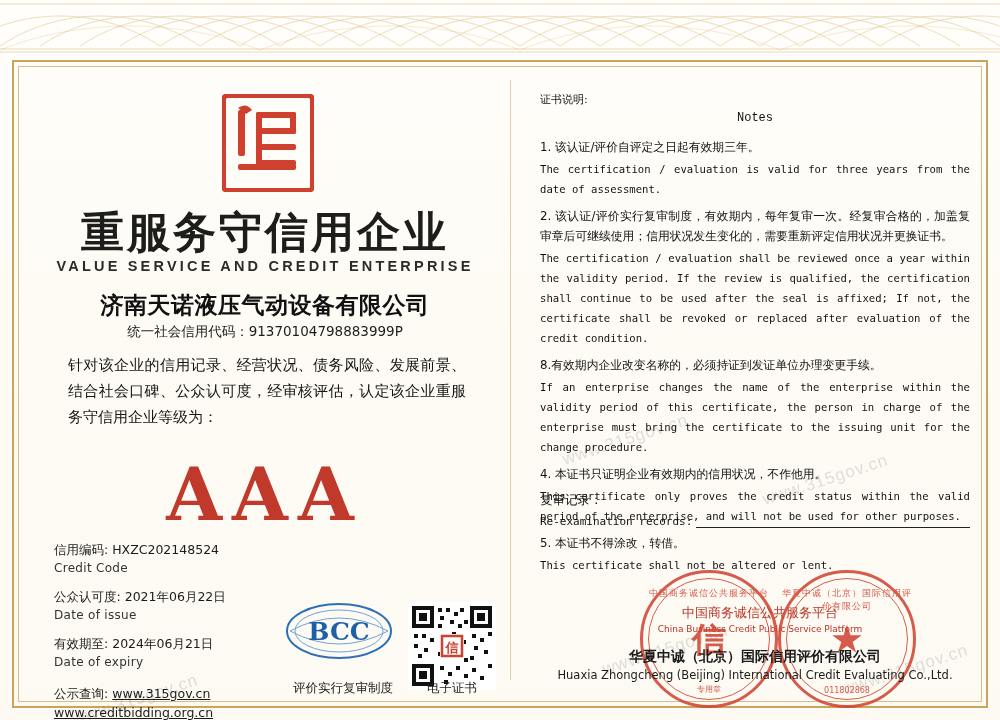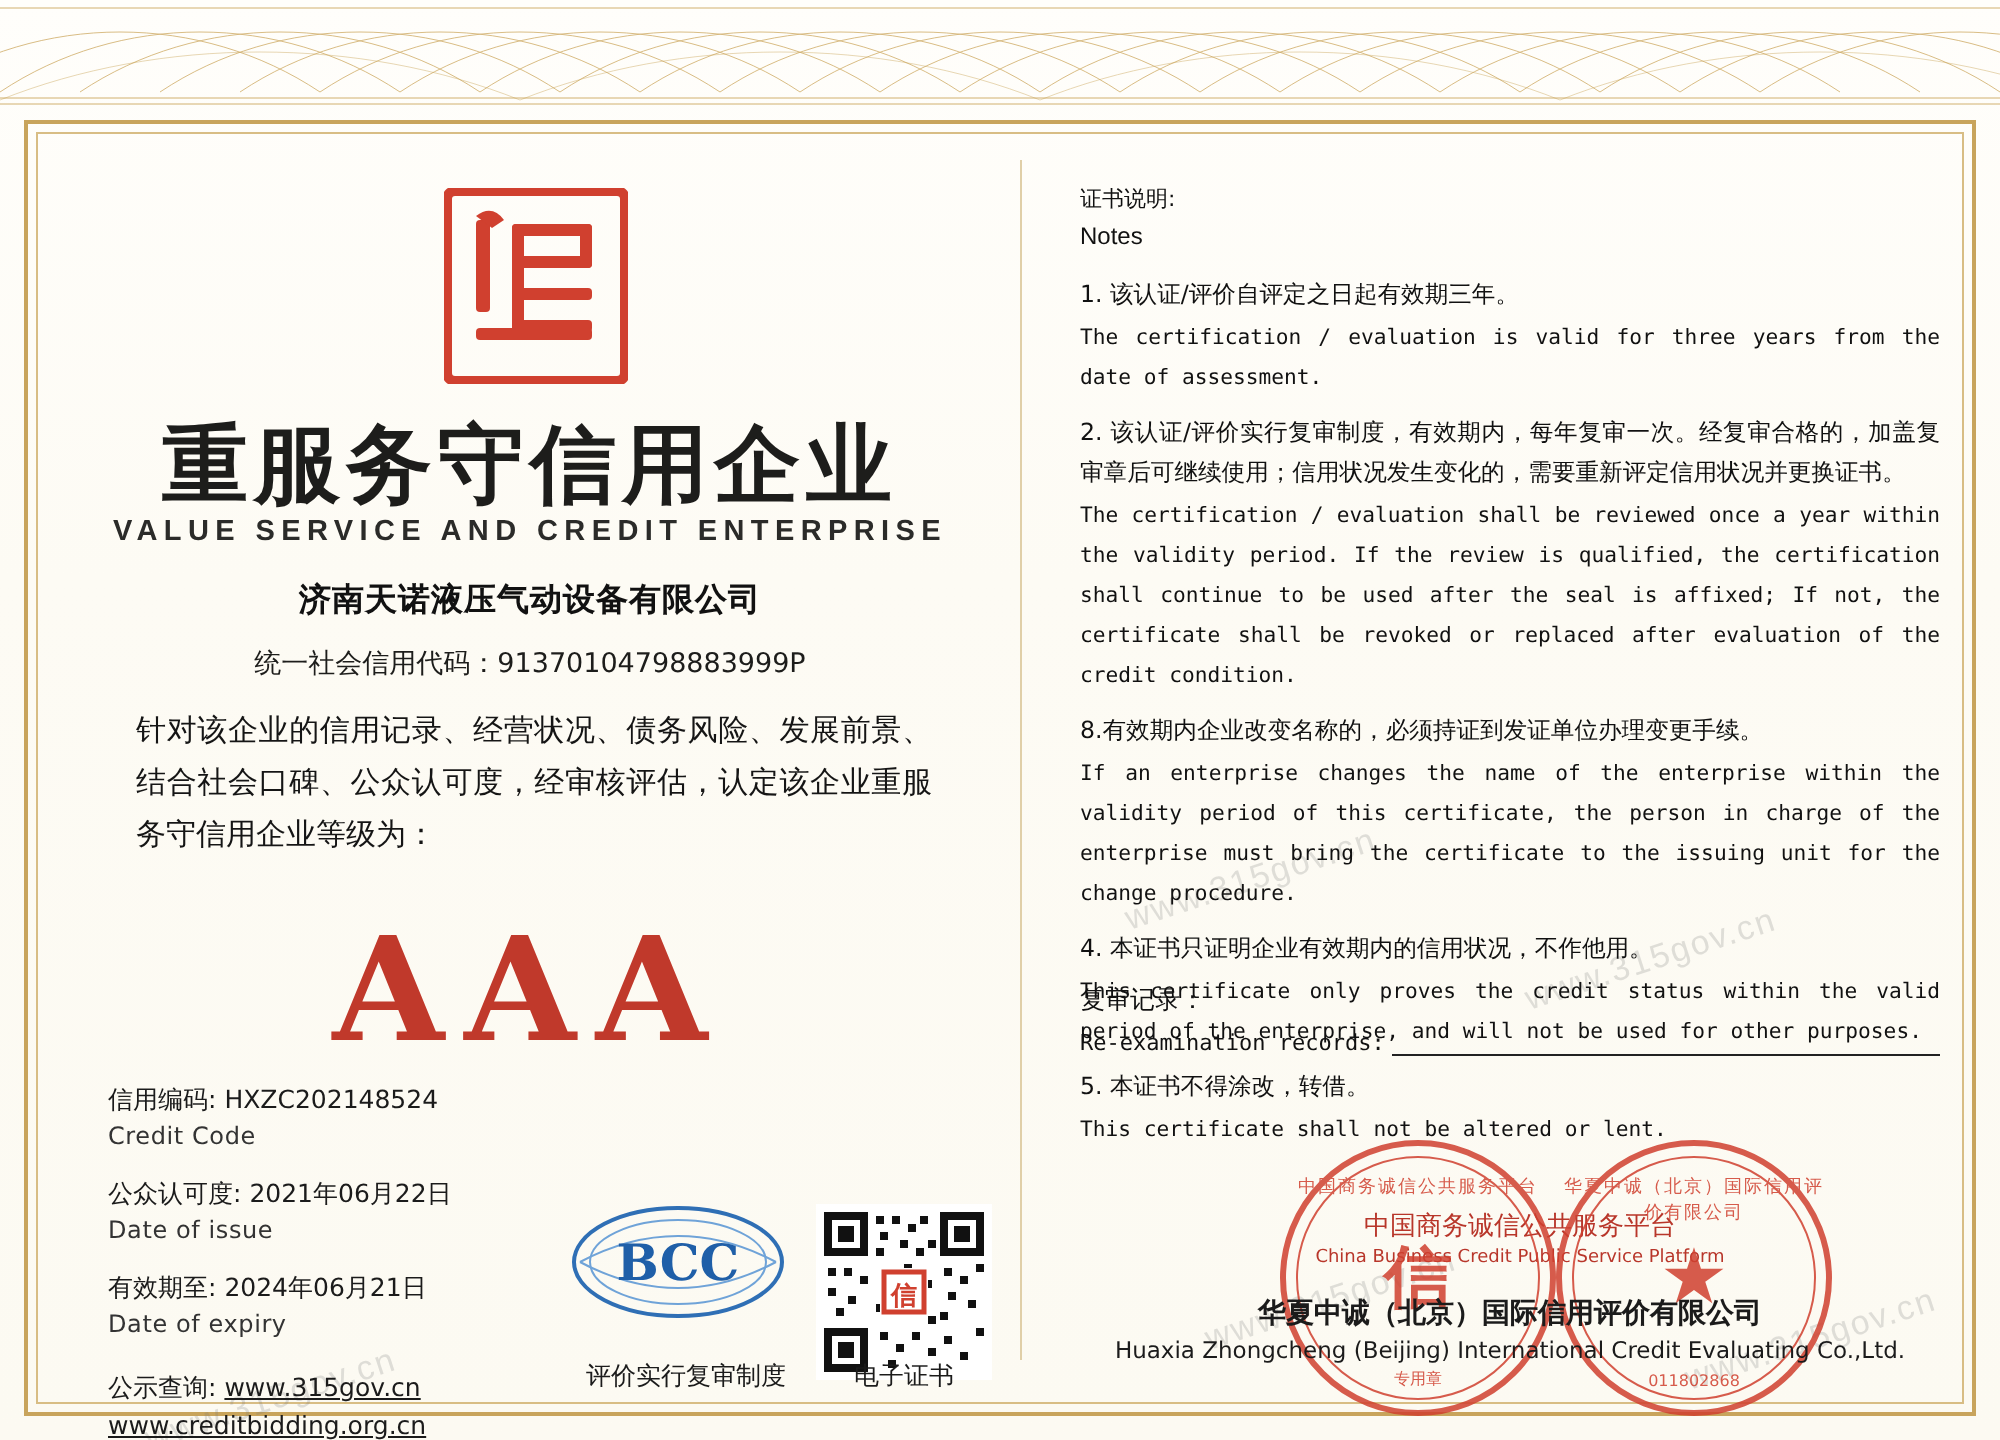--- a/index.html
+++ b/index.html
@@ -52,21 +52,21 @@
   }
   .title-en{
     position:absolute;left:0;top:186px;width:478px;
     text-align:center;
     font-size:14.5px;letter-spacing:3.2px;color:#2b2b29;font-weight:bold;
   }
   .company{
     position:absolute;left:0;top:218px;width:478px;
     text-align:center;
     font-family:"DejaVu Sans", sans-serif;
-    font-size:16px;font-weight:bold;color:#111;
+    font-size:23px;font-weight:bold;color:#111;
     letter-spacing:0.5px;
   }
   .uscc{
     position:absolute;left:0;top:251px;width:478px;
     text-align:center;font-size:13.5px;color:#1d1d1b;
     font-family:"DejaVu Sans", sans-serif;
   }
   .body-cn{
     position:absolute;left:42px;top:280px;width:398px;
     font-family:"DejaVu Sans", sans-serif;
@@ -114,22 +114,22 @@
   }
   
   .right{
     position:absolute;left:540px;top:92px;width:430px;
   }
   .notes-title-cn{
     font-family:"DejaVu Sans", sans-serif;
     font-size:11px;font-weight:normal;color:#111;margin-bottom:4px;
   }
   .notes-title-en{
-    font-family:Liberation Sans, sans-serif;
-    font-size:12px;color:#111;margin-bottom:12px;
+    font-family:Liberation Mono, monospace;
+    font-size:12px;color:#111;margin-bottom:12px;text-align:center;
   }
   .note-cn{
     font-family:"DejaVu Sans", sans-serif;
     font-size:11.8px;line-height:20px;color:#111;
     margin-bottom:2px;text-align:justify;
   }
   .note-en{
     font-family:"DejaVu Sans Mono", monospace;
     font-size:10.6px;line-height:20px;color:#111;
     margin-bottom:7px;text-align:justify;

